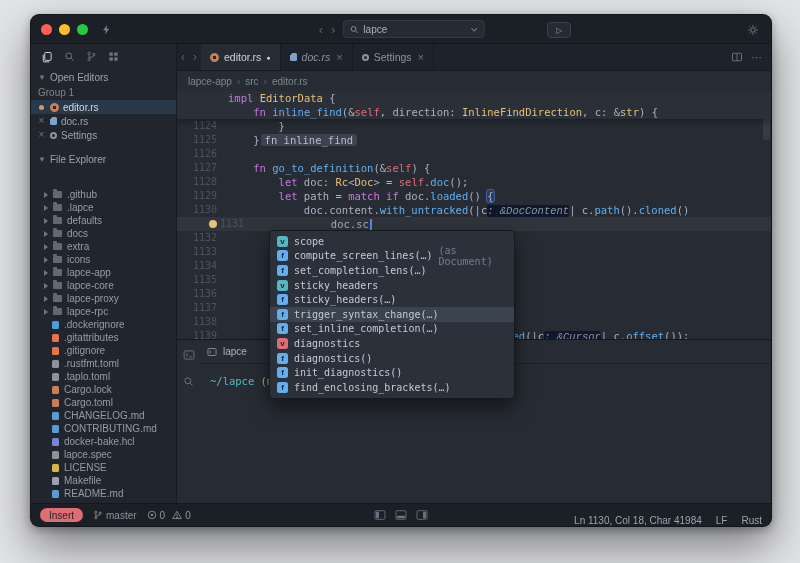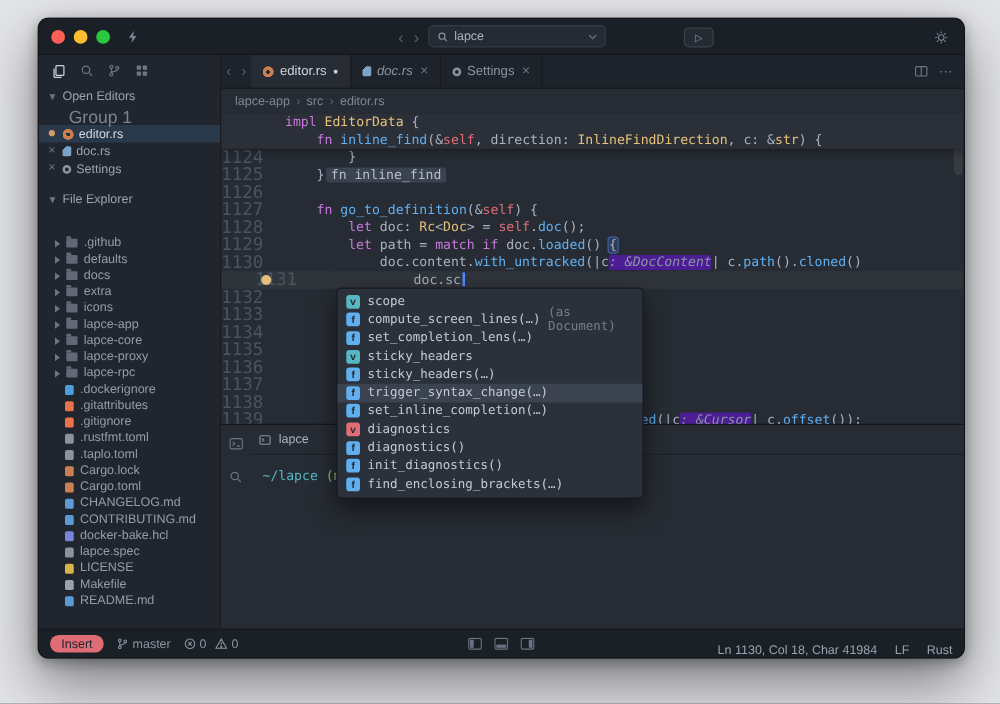--- a/index.html
+++ b/index.html
@@ -27,21 +27,21 @@
   .tb-gear{position:absolute;right:9px;top:6px;}
   
   .main{flex:1;display:flex;min-height:0;}
   .sidebar{width:145px;flex:none;background:#21262e;border-right:1px solid #171a20;
            display:flex;flex-direction:column;overflow:hidden;}
   .panel-icons{height:25px;display:flex;align-items:center;gap:11px;padding-left:10px;color:#6e7684;}
   .panel-icons .active{color:#cdd3de;}
   .sec-head{height:17px;display:flex;align-items:center;gap:4px;padding-left:7px;
             color:#9aa2b0;font-size:10px;}
   .sec-chev{color:#6e7684;font-size:8px;}
-  .group-label{height:14px;line-height:14px;padding-left:24px;color:#7b8496;font-size:14px;}
+  .group-label{height:14px;line-height:14px;padding-left:7px;color:#7b8496;font-size:10px;}
   .oe-row{height:14px;display:flex;align-items:center;gap:4px;padding-left:6px;font-size:10px;color:#9aa2b0;}
   .oe-row.active{background:rgba(97,175,239,.14);color:#d2d8e2;}
   .oe-lead{width:9px;text-align:center;color:#6e7684;font-size:10px;line-height:1;}
   .oe-lead.dot{width:9px;}
   .oe-lead.dot::after{content:"";display:inline-block;width:5px;height:5px;border-radius:50%;background:#d19a66;}
   .tree{margin-top:20px;}
   .tree-row{height:13px;display:flex;align-items:center;gap:5px;padding-left:13px;font-size:10px;color:#949caa;}
   .tree-row.file{padding-left:21px;}
   .tri{width:0;height:0;border-top:3px solid transparent;border-bottom:3px solid transparent;
        border-left:4px solid #6e7684;flex:none;}
@@ -71,26 +71,26 @@
   .tab-right{margin-left:auto;display:flex;align-items:center;gap:8px;padding-right:9px;color:#6e7684;}
   .breadcrumb{height:20px;flex:none;display:flex;align-items:center;gap:5px;padding-left:11px;
               font-size:10px;color:#7d8694;}
   .bc-sep{color:#5a6270;}
   
   .code-area{flex:1;min-height:0;position:relative;overflow:hidden;
              font-family:"DejaVu Sans Mono",monospace;font-size:10.5px;}
   .sticky-wrap{position:relative;z-index:5;background:#2a2f38;box-shadow:0 3px 6px rgba(0,0,0,.3);}
   .code-line{display:flex;height:14px;line-height:14px;}
   .code-line.current{background:rgba(255,255,255,.045);padding-left:27px;}
-  .gutter{width:40px;flex:none;padding-right:11px;color:#4b5362;font-size:14px;position:relative;}
+  .gutter{width:40px;flex:none;text-align:right;padding-right:11px;color:#4b5362;font-size:10px;position:relative;}
   .bulb{position:absolute;left:5px;top:3px;width:8px;height:8px;border-radius:50%;background:#e5c07b;}
   .code-text{white-space:pre;color:#a9b1bf;}
   .s-kw{color:#c678dd}.s-fn{color:#61afef}.s-ty{color:#e5c07b}.s-sf{color:#e06c75}
   .s-pn,.s-vr{color:#a9b1bf}
-  .s-in{color:#8c94a3;background:#4c1d95;border-radius:2px;font-style:italic;}
+  .s-in{color:#8c94a3;background:#0f172a;border-radius:2px;font-style:italic;font-family:Liberation Mono, monospace;}
   .s-ch{background:#3b4250;color:#b7bfcc;border-radius:2px;padding:0 4px;margin-left:1px;}
   .s-br{outline:1px solid rgba(82,139,255,.55);background:rgba(82,139,255,.18);border-radius:2px;}
   .s-ca{display:inline-block;width:2px;height:11px;background:#528bff;margin-left:1px;vertical-align:-2px;}
   .v-scroll{position:absolute;right:1px;top:3px;width:7px;height:46px;background:rgba(255,255,255,.08);border-radius:4px;}
   
   .completion{position:absolute;left:92px;top:186px;width:244px;z-index:40;background:#2b313b;
               border:1px solid #161a20;border-radius:4px;box-shadow:0 8px 20px rgba(0,0,0,.55);
               padding:3px 0;font-family:"DejaVu Sans Mono",monospace;font-size:10px;}
   .c-row{height:14.6px;display:flex;align-items:center;gap:6px;padding:0 7px;color:#c3cad6;}
   .c-row.selected{background:#3b4350;}
@@ -224,20 +224,25 @@
       </div>
       <div id="file-tree" class="tree">
           <div class="tree-row folder">
             <span class="tri"></span>
             <span class="fold"></span>
             <span class="tree-label">.github</span>
           </div>
           <div class="tree-row folder">
             <span class="tri"></span>
             <span class="fold"></span>
+            <span class="tree-label">.lapce</span>
+          </div>
+          <div class="tree-row folder">
+            <span class="tri"></span>
+            <span class="fold"></span>
             <span class="tree-label">defaults</span>
           </div>
           <div class="tree-row folder">
             <span class="tri"></span>
             <span class="fold"></span>
             <span class="tree-label">docs</span>
           </div>
           <div class="tree-row folder">
             <span class="tri"></span>
             <span class="fold"></span>

